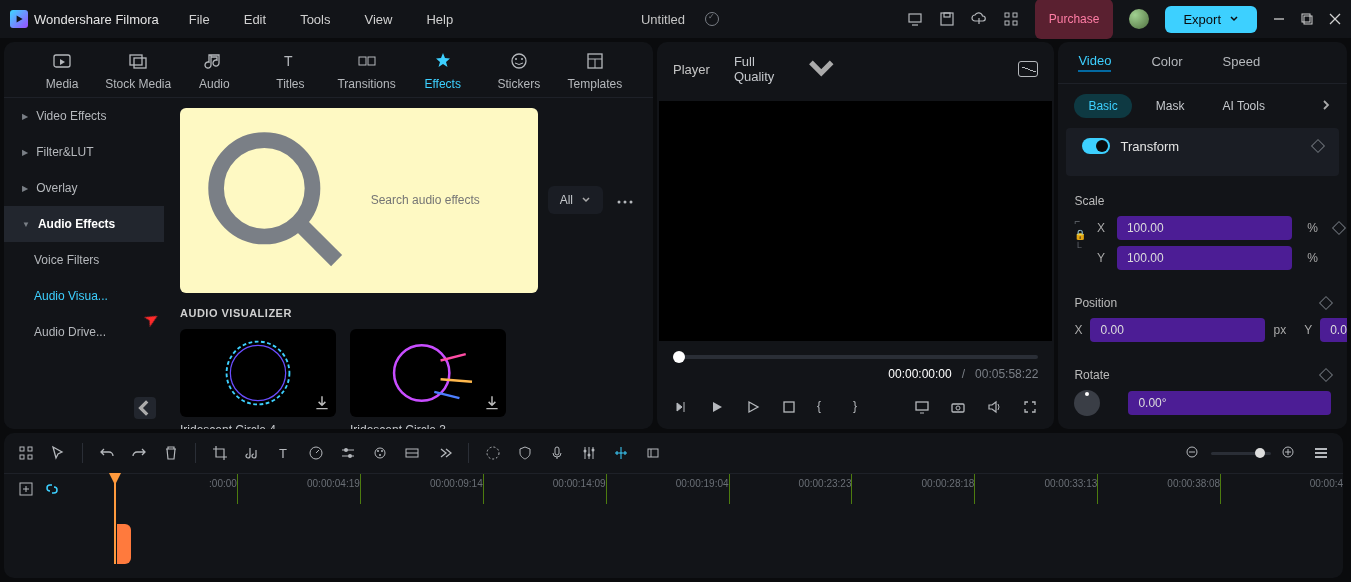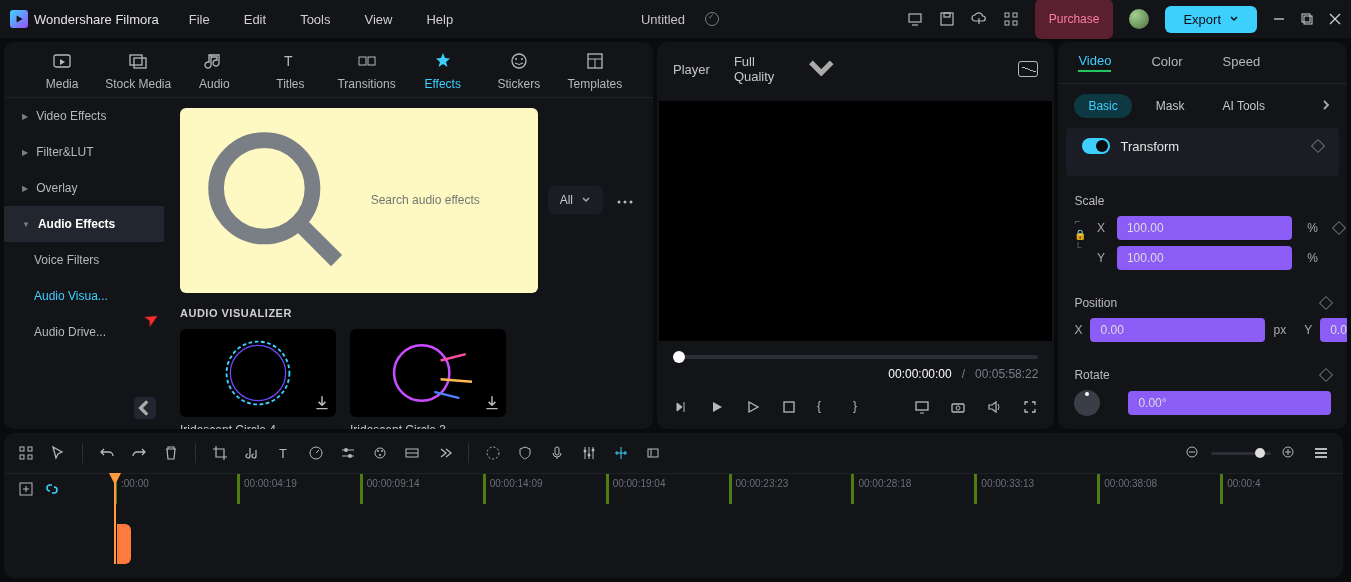--- a/index.html
+++ b/index.html
@@ -67,35 +67,35 @@
 .time-cur { color: #fff; }
 .time-dur { color: #7a7f86; }
 .play-controls { display: flex; align-items: center; justify-content: space-between; padding: 8px 16px 14px; }
 .pc-group { display: flex; gap: 20px; align-items: center; }
 .pc-icon { width: 16px; height: 16px; color: #b5b8bc; cursor: pointer; }
 
 
 .inspector { width: 289px; background: #121418; border-radius: 10px; margin: 4px 4px 4px 0; overflow-y: auto; }
 .insp-tabs { display: flex; padding: 0 20px; border-bottom: 1px solid #1e2128; height: 42px; align-items: center; gap: 40px; }
 .insp-tab { cursor: pointer; font-size: 13px; color: #b5b8bc; padding-bottom: 2px; }
-.insp-tab.active { color: #3dd0ff; border-bottom: 2px solid #22c55e; }
+.insp-tab.active { color: #3dd0ff; border-bottom: 2px solid #0369a1; }
 .insp-subtabs { display: flex; padding: 10px 16px; gap: 10px; align-items: center; }
 .insp-pill { padding: 5px 14px; border-radius: 12px; font-size: 12px; cursor: pointer; }
 .insp-pill.active { background: #0e3942; color: #3dd0ff; }
 .chev-r { margin-left: auto; cursor: pointer; }
 .insp-section { padding: 10px 16px; }
 .section-header { display: flex; align-items: center; gap: 10px; margin-bottom: 12px; }
 .toggle { width: 28px; height: 16px; background: #3dd0ff; border-radius: 8px; position: relative; cursor: pointer; }
 .toggle::after { content:''; position:absolute; right:2px; top:2px; width:12px; height:12px; background:#0a0b0d; border-radius:50%; }
 .sec-title { font-size: 13px; color: #e5e5e5; }
 .diamond { margin-left: auto; width: 10px; height: 10px; border: 1.5px solid #6a6f76; transform: rotate(45deg); cursor: pointer; }
 .prop-label { font-size: 12px; color: #bbb; margin-bottom: 8px; display: flex; align-items: center; }
 .xy-row { display: flex; align-items: center; gap: 8px; margin-bottom: 6px; }
 .axis { width: 12px; font-size: 12px; color: #aaa; }
-.num-input { flex: 1; background: #8b5cf6; border: none; color: #ddd; padding: 5px 10px; border-radius: 4px; font-size: 12px; }
+.num-input { flex: 1; background: #4c1d95; border: none; color: #ddd; padding: 5px 10px; border-radius: 4px; font-size: 12px; }
 .unit { font-size: 12px; color: #aaa; width: 18px; text-align: right; }
 .link-icons { display: flex; flex-direction: column; gap: 2px; color: #6a6f76; font-size: 10px; margin-right: 4px; }
 .rotate-row { display: flex; align-items: center; gap: 28px; }
 .rotate-dial { width: 26px; height: 26px; background: #3a3e46; border-radius: 50%; position: relative; cursor: pointer; }
 .rotate-dial::after { content:''; position:absolute; top:2px; left:11px; width:4px; height:4px; background:#fff; border-radius:50%; }
 
 
 .timeline { height: 145px; margin: 0 4px 4px; display: flex; }
 .tl-left { flex: 1; background: #121418; border-radius: 10px; margin-right: 4px; display: flex; flex-direction: column; }
 .tl-toolbar { display: flex; align-items: center; padding: 10px 14px; gap: 16px; border-bottom: 1px solid #1e2128; }
@@ -105,21 +105,21 @@
 .tl-spacer { flex: 1; }
 .zoom-slider { display: flex; align-items: center; gap: 10px; }
 .z-track { width: 60px; height: 3px; background: #2a2e36; border-radius: 2px; position: relative; }
 .z-handle { position: absolute; right: 6px; top: -4px; width: 10px; height: 10px; background: #ddd; border-radius: 50%; }
 .ruler-row { display: flex; height: 30px; }
 .ruler-head { width: 110px; display: flex; align-items: center; gap: 10px; padding-left: 14px; }
 .ruler { flex: 1; position: relative; display: flex; }
 .playhead { position: absolute; left: 0; top: 0; bottom: -60px; width: 2px; background: #ff9a3d; z-index: 5; }
 .playhead::before { content:''; position:absolute; top:-1px; left:-5px; width:12px; height:12px; background:#ff9a3d; clip-path: polygon(0 0, 100% 0, 50% 100%); }
 .ruler-marks { flex: 1; display: flex; font-size: 10px; color: #6a6f76; position: relative; }
-.ruler-mark { flex: 1; border-left: 3px solid #4d7c0f; padding-left: 4px; padding-top: 4px; }
+.ruler-mark { flex: 1; border-left: 1px solid #4d7c0f; padding-left: 4px; padding-top: 4px; text-align: right; }
 .track-body { flex: 1; position: relative; }
 .clip-stub { position: absolute; left: 113px; top: 20px; width: 14px; height: 40px; background: #ff7a3d; border-radius: 0 6px 6px 0; }
 .arrow-pointer { position: absolute; top: 308px; left: 144px; color: #ff2a2a; font-size: 18px; z-index: 100; transform: rotate(-30deg); pointer-events: none; }
 
 svg { width: 100%; height: 100%; }
 </style>
 </head>
 <body>
 
 <div class="titlebar">

